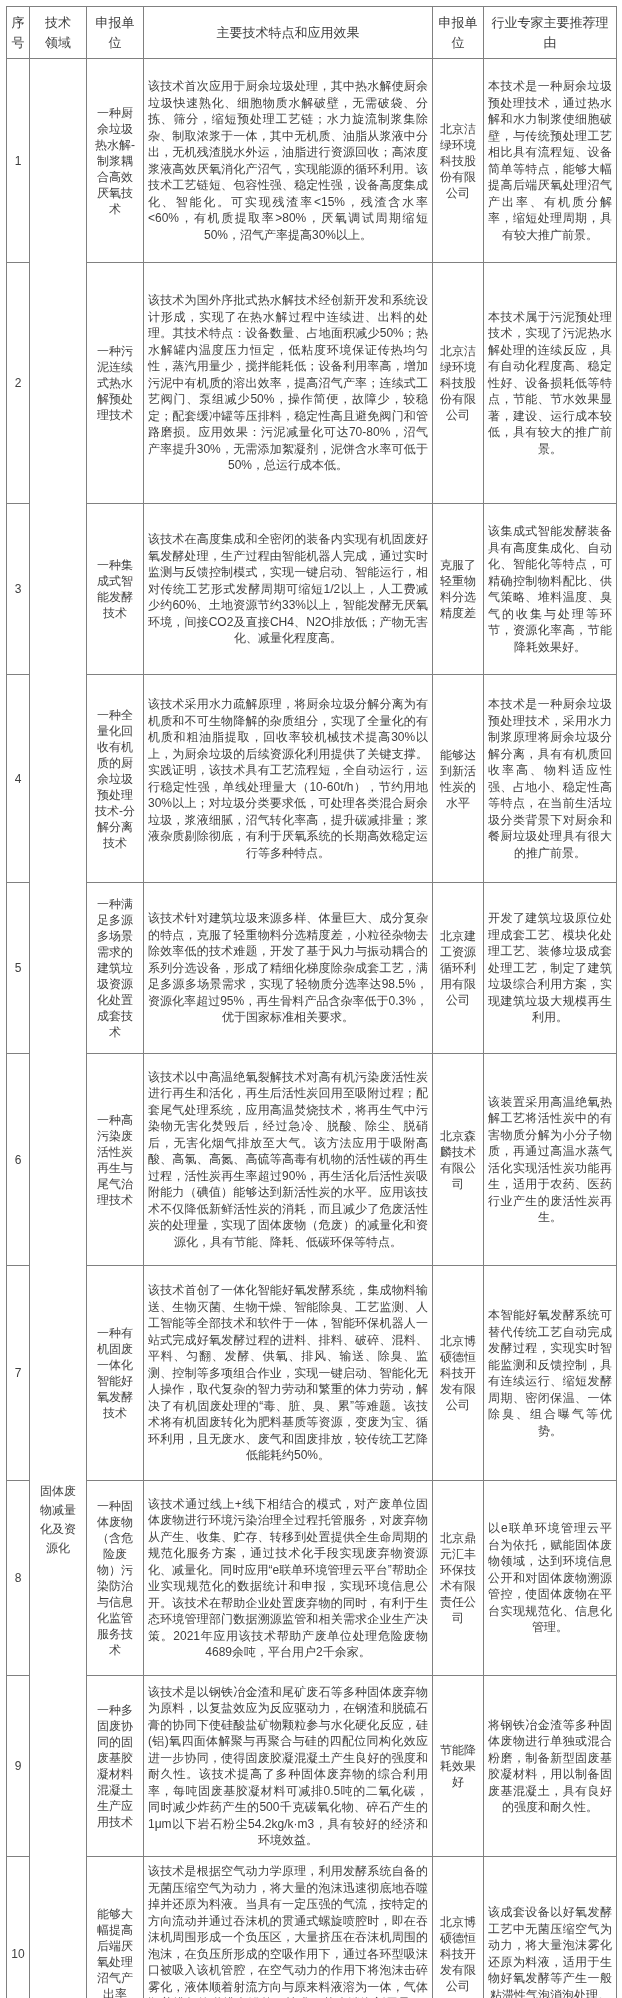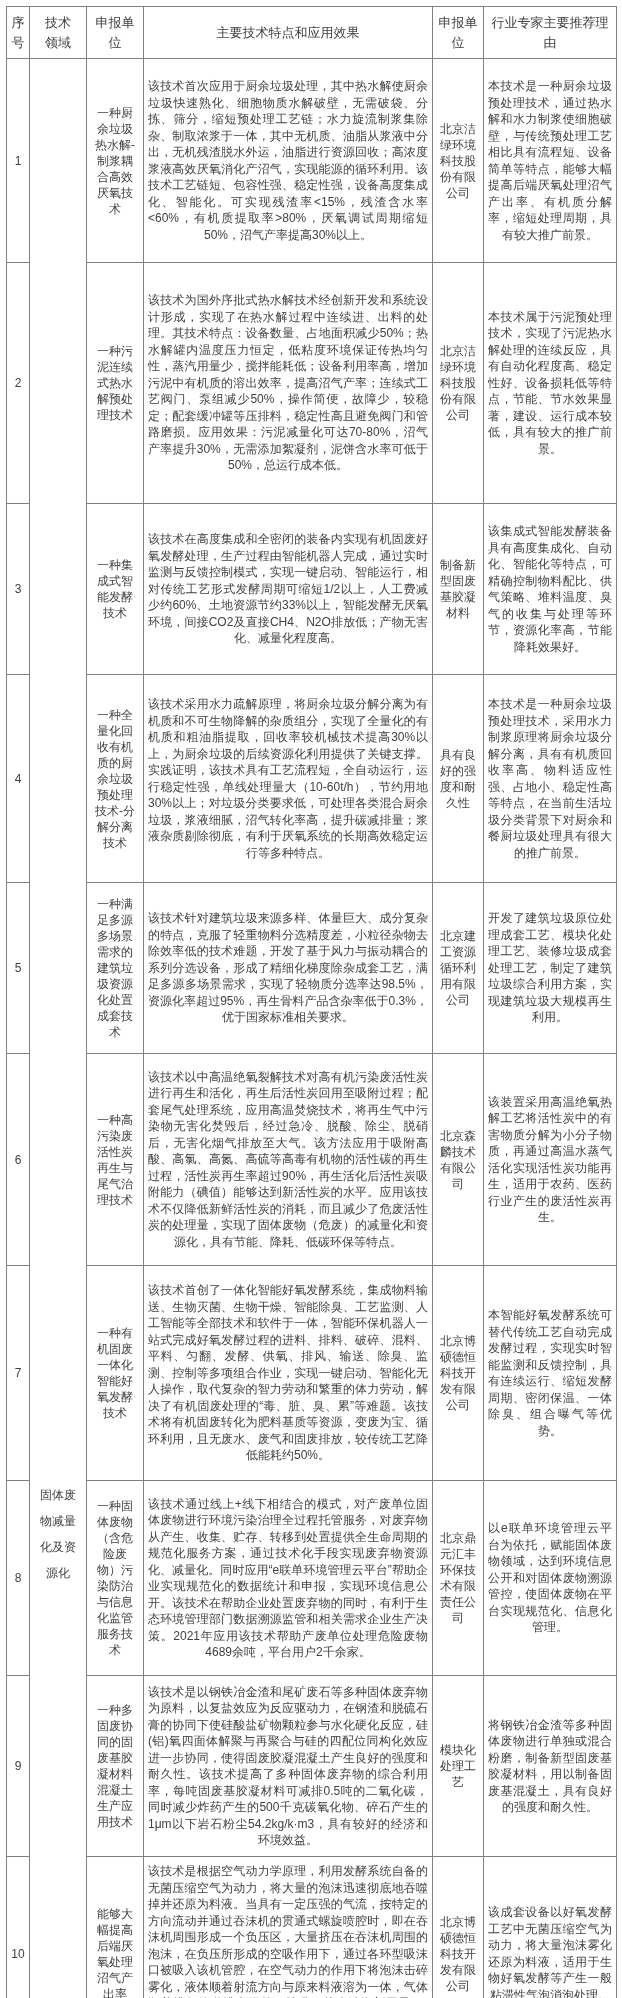--- a/index.html
+++ b/index.html
@@ -49,21 +49,21 @@
     line-height:16.5px;
     padding:19px 4px;
   }
   td.field{
     vertical-align:top;
     text-align:center;
     padding:0;
   }
   .field-label{
     margin-top:1423px;
-    line-height:26px;
+    line-height:19px;
     text-align:center;
     padding:0 6px;
   }
 </style>
 </head>
 <body>
 
 <div class="page">
   <table>
     <colgroup>
@@ -100,28 +100,28 @@
           <td class="no">2</td>
           <td class="name">一种污泥连续式热水解预处理技术</td>
           <td class="features">该技术为国外序批式热水解技术经创新开发和系统设计形成，实现了在热水解过程中连续进、出料的处理。其技术特点：设备数量、占地面积减少50%；热水解罐内温度压力恒定，低粘度环境保证传热均匀性，蒸汽用量少，搅拌能耗低；设备利用率高，增加污泥中有机质的溶出效率，提高沼气产率；连续式工艺阀门、泵组减少50%，操作简便，故障少，较稳定；配套缓冲罐等压排料，稳定性高且避免阀门和管路磨损。应用效果：污泥减量化可达70-80%，沼气产率提升30%，无需添加絮凝剂，泥饼含水率可低于50%，总运行成本低。</td>
           <td class="unit">北京洁绿环境科技股份有限公司</td>
           <td class="reason">本技术属于污泥预处理技术，实现了污泥热水解处理的连续反应，具有自动化程度高、稳定性好、设备损耗低等特点，节能、节水效果显著，建设、运行成本较低，具有较大的推广前景。</td>
         </tr>
         <tr style="height: 159px;">
           <td class="no">3</td>
           <td class="name">一种集成式智能发酵技术</td>
           <td class="features">该技术在高度集成和全密闭的装备内实现有机固废好氧发酵处理，生产过程由智能机器人完成，通过实时监测与反馈控制模式，实现一键启动、智能运行，相对传统工艺形式发酵周期可缩短1/2以上，人工费减少约60%、土地资源节约33%以上，智能发酵无厌氧环境，间接CO2及直接CH4、N2O排放低；产物无害化、减量化程度高。</td>
-          <td class="unit">制备新型固废基胶凝材料</td>
+          <td class="unit">克服了轻重物料分选精度差</td>
           <td class="reason">该集成式智能发酵装备具有高度集成化、自动化、智能化等特点，可精确控制物料配比、供气策略、堆料温度、臭气的收集与处理等环节，资源化率高，节能降耗效果好。</td>
         </tr>
         <tr style="height: 208px;">
           <td class="no">4</td>
           <td class="name">一种全量化回收有机质的厨余垃圾预处理技术-分解分离技术</td>
           <td class="features">该技术采用水力疏解原理，将厨余垃圾分解分离为有机质和不可生物降解的杂质组分，实现了全量化的有机质和粗油脂提取，回收率较机械技术提高30%以上，为厨余垃圾的后续资源化利用提供了关键支撑。实践证明，该技术具有工艺流程短，全自动运行，运行稳定性强，单线处理量大（10-60t/h），节约用地30%以上；对垃圾分类要求低，可处理各类混合厨余垃圾，浆液细腻，沼气转化率高，提升碳减排量；浆液杂质剔除彻底，有利于厌氧系统的长期高效稳定运行等多种特点。</td>
-          <td class="unit">具有良好的强度和耐久性</td>
+          <td class="unit">能够达到新活性炭的水平</td>
           <td class="reason">本技术是一种厨余垃圾预处理技术，采用水力制浆原理将厨余垃圾分解分离，具有有机质回收率高、物料适应性强、占地小、稳定性高等特点，在当前生活垃圾分类背景下对厨余和餐厨垃圾处理具有很大的推广前景。</td>
         </tr>
         <tr style="height: 150px;">
           <td class="no">5</td>
           <td class="name">一种满足多源多场景需求的建筑垃圾资源化处置成套技术</td>
           <td class="features">该技术针对建筑垃圾来源多样、体量巨大、成分复杂的特点，克服了轻重物料分选精度差，小粒径杂物去除效率低的技术难题，开发了基于风力与振动耦合的系列分选设备，形成了精细化梯度除杂成套工艺，满足多源多场景需求，实现了轻物质分选率达98.5%，资源化率超过95%，再生骨料产品含杂率低于0.3%，优于国家标准相关要求。</td>
           <td class="unit">北京建工资源循环利用有限公司</td>
           <td class="reason">开发了建筑垃圾原位处理成套工艺、模块化处理工艺、装修垃圾成套处理工艺，制定了建筑垃圾综合利用方案，实现建筑垃圾大规模再生利用。</td>
         </tr>
         <tr style="height: 212px;">
@@ -142,21 +142,21 @@
           <td class="no">8</td>
           <td class="name">一种固体废物（含危险废物）污染防治与信息化监管服务技术</td>
           <td class="features">该技术通过线上+线下相结合的模式，对产废单位固体废物进行环境污染治理全过程托管服务，对废弃物从产生、收集、贮存、转移到处置提供全生命周期的规范化服务方案，通过技术化手段实现废弃物资源化、减量化。同时应用“e联单环境管理云平台”帮助企业实现规范化的数据统计和申报，实现环境信息公开。该技术在帮助企业处置废弃物的同时，有利于生态环境管理部门数据溯源监管和相关需求企业生产决策。2021年应用该技术帮助产废单位处理危险废物4689余吨，平台用户2千余家。</td>
           <td class="unit">北京鼎元汇丰环保技术有限责任公司</td>
           <td class="reason">以e联单环境管理云平台为依托，赋能固体废物领域，达到环境信息公开和对固体废物溯源管控，使固体废物在平台实现规范化、信息化管理。</td>
         </tr>
         <tr style="height: 181px;">
           <td class="no">9</td>
           <td class="name">一种多固废协同的固废基胶凝材料混凝土生产应用技术</td>
           <td class="features">该技术是以钢铁冶金渣和尾矿废石等多种固体废弃物为原料，以复盐效应为反应驱动力，在钢渣和脱硫石膏的协同下使硅酸盐矿物颗粒参与水化硬化反应，硅(铝)氧四面体解聚与再聚合与硅的四配位同构化效应进一步协同，使得固废胶凝混凝土产生良好的强度和耐久性。该技术提高了多种固体废弃物的综合利用率，每吨固废基胶凝材料可减排0.5吨的二氧化碳，同时减少炸药产生的500千克碳氧化物、碎石产生的1μm以下岩石粉尘54.2kg/k·m3，具有较好的经济和环境效益。</td>
-          <td class="unit">模块化处理工艺</td>
+          <td class="unit">节能降耗效果好</td>
           <td class="reason">将钢铁冶金渣等多种固体废物进行单独或混合粉磨，制备新型固废基胶凝材料，用以制备固废基混凝土，具有良好的强度和耐久性。</td>
         </tr>
         <tr style="height: 192px;">
           <td class="no">10</td>
           <td class="name">能够大幅提高后端厌氧处理沼气产出率</td>
           <td class="features">该技术是根据空气动力学原理，利用发酵系统自备的无菌压缩空气为动力，将大量的泡沫迅速彻底地吞噬掉并还原为料液。当具有一定压强的气流，按特定的方向流动并通过吞沫机的贯通式螺旋喷腔时，即在吞沫机周围形成一个负压区，大量挤压在吞沫机周围的泡沫，在负压所形成的空吸作用下，通过各环型吸沫口被吸入该机管腔，在空气动力的作用下将泡沫击碎雾化，液体顺着射流方向与原来料液溶为一体，气体顺着排气管道排出罐外。技术可节省消泡剂用量50-100%，提高产量3-10%，杜绝逃液冒罐现象的发生。</td>
           <td class="unit">北京博硕德恒科技开发有限公司</td>
           <td class="reason">该成套设备以好氧发酵工艺中无菌压缩空气为动力，将大量泡沫雾化还原为料液，适用于生物好氧发酵等产生一般粘滞性气泡消泡处理。</td>
         </tr>
         <tr style="height: 8px;">

